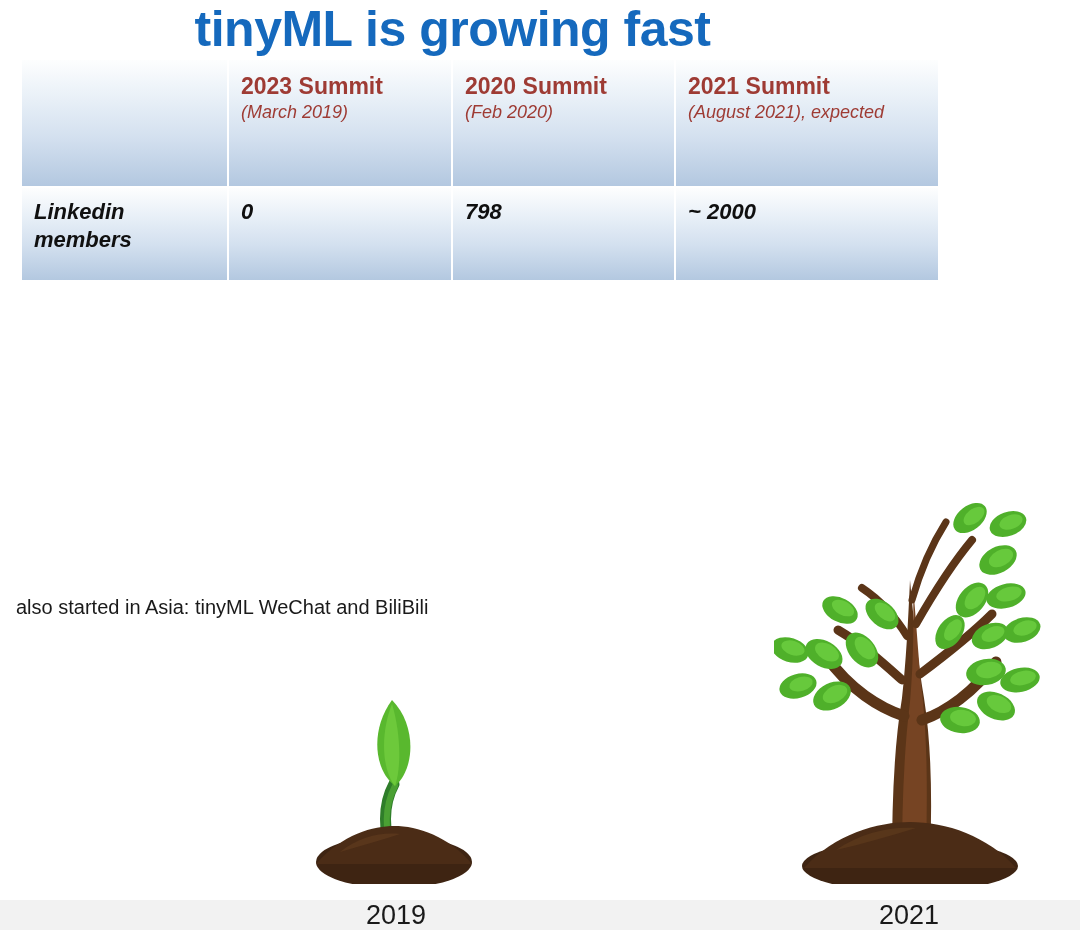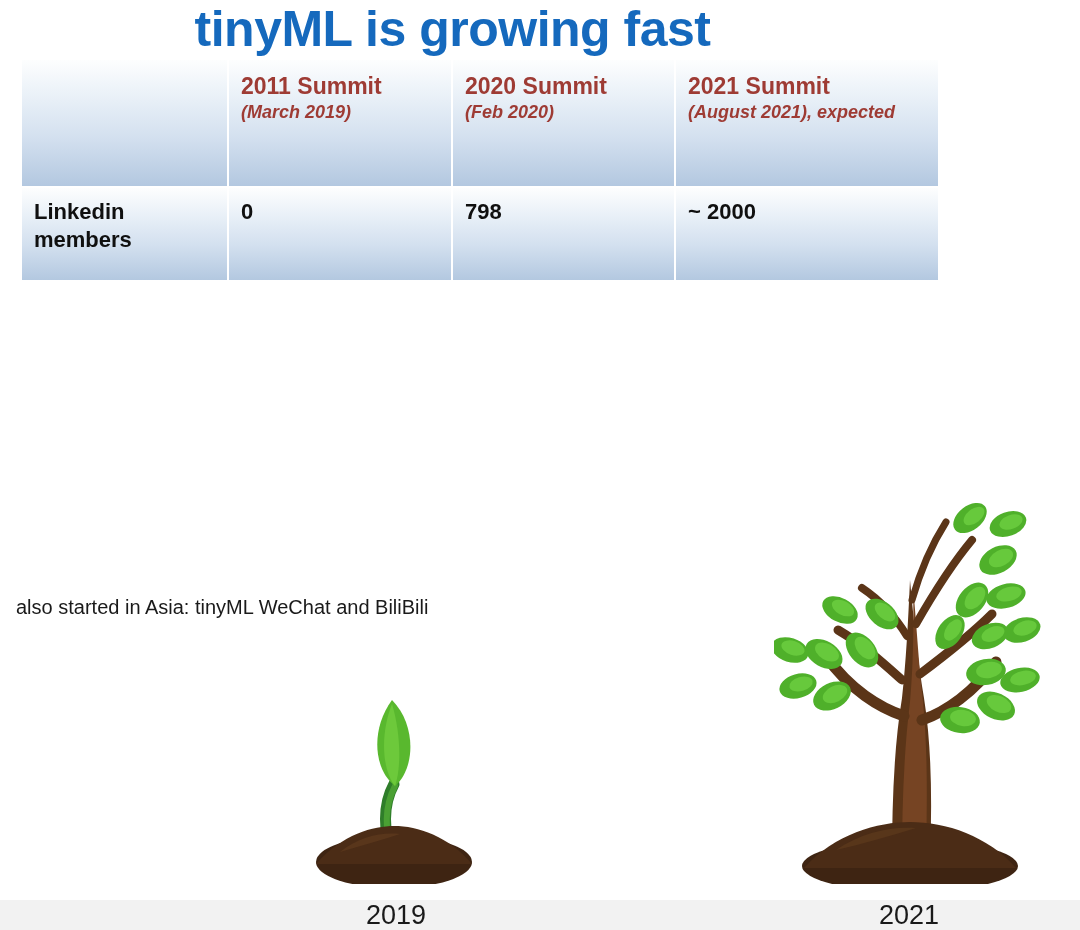--- a/index.html
+++ b/index.html
@@ -62,32 +62,32 @@
   .stats-table td.hdr {
     padding-top: 12px;
   }
   .col-label  { width: 205px; }
   .col-2019   { width: 222px; }
   .col-2020   { width: 221px; }
   .col-2021   { width: 262px; }
 
   .row-hdr td    { height: 108px; }
   .row-short td  { height: 46px; }
-  .row-tall td   { height: 76px; }
+  .row-tall td   { height: 76px; font-style: italic; }
 
   .hdr-main {
     display: block;
     font-weight: bold;
     font-size: 23px;
     line-height: 28px;
     color: #9e3b34;
   }
   .hdr-sub {
     display: block;
-    font-weight: bold;
+    font-weight: normal;
     font-style: italic;
     font-size: 18px;
     line-height: 23px;
     color: #9e3b34;
     margin-top: 1px;
   }
   .row-label {
     font-weight: bold;
     font-size: 22px;
     line-height: 28px;
@@ -155,21 +155,21 @@
   <colgroup>
     <col class="col-label">
       <col class="col-2019">
       <col class="col-2020">
       <col class="col-2021">
   </colgroup>
   <tbody>
     <tr class="row-hdr">
       <td class="hdr"></td>
       <td class="hdr">
-        <span class="hdr-main">2011 Summit</span>
+        <span class="hdr-main">2023 Summit</span>
         <span class="hdr-sub">(March 2019)</span>
       </td>
       <td class="hdr">
         <span class="hdr-main">2020 Summit</span>
         <span class="hdr-sub">(Feb 2020)</span>
       </td>
       <td class="hdr">
         <span class="hdr-main">2021 Summit</span>
         <span class="hdr-sub">(August 2021), expected</span>
       </td>

